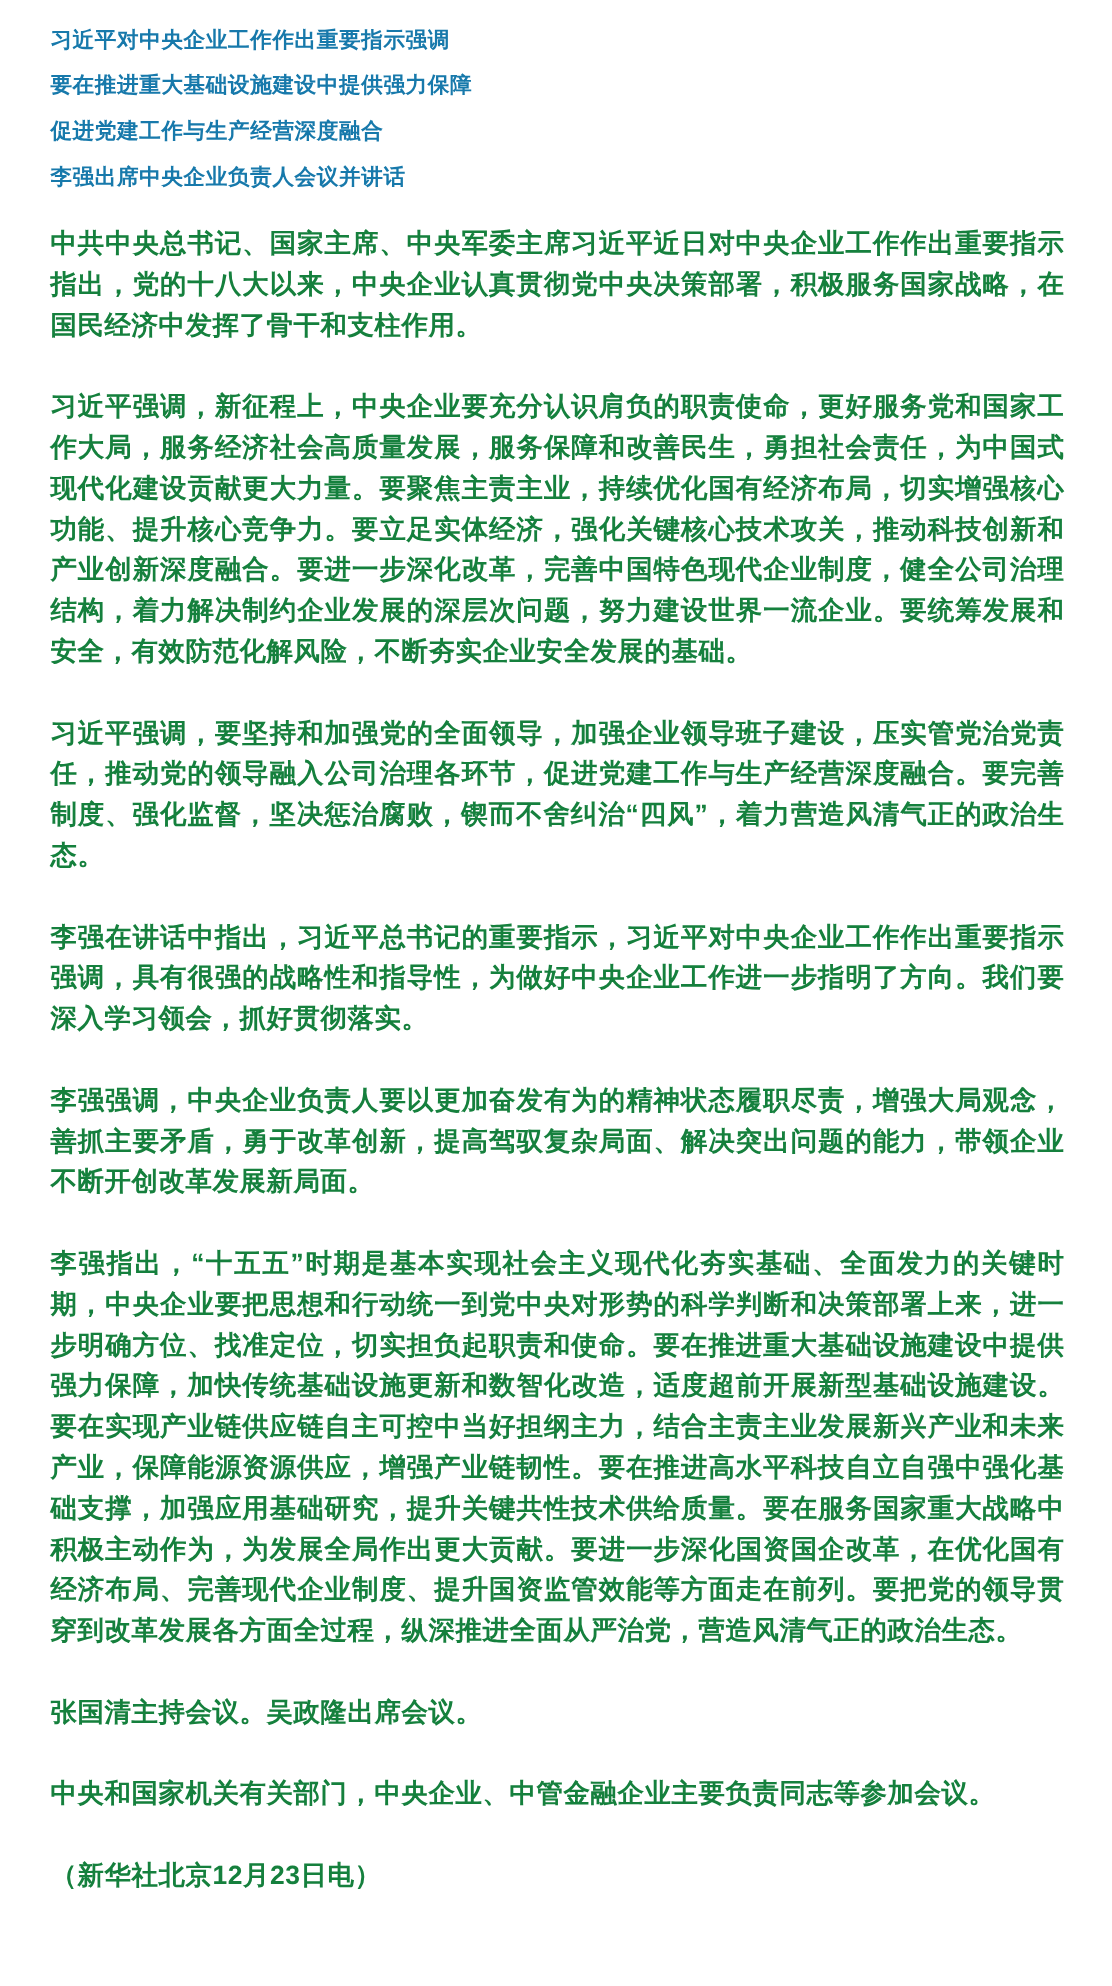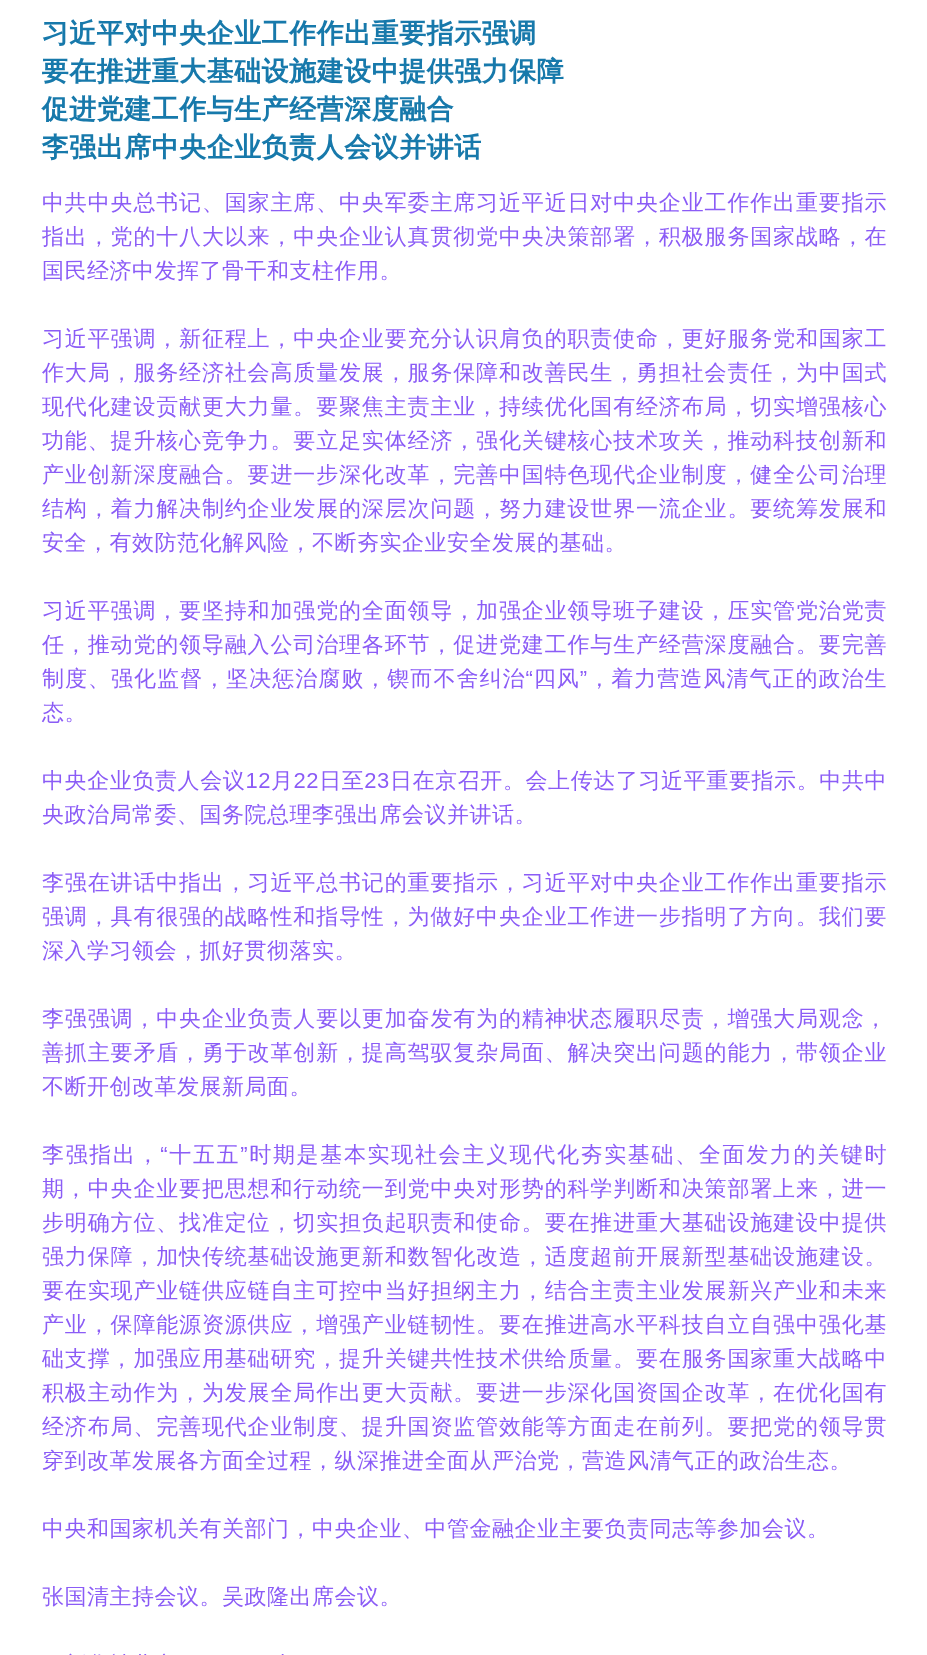--- a/index.html
+++ b/index.html
@@ -15,29 +15,29 @@
   .article {
     box-sizing: border-box;
     width: 927px;
     padding: 14px 40px 18px 42px;
   }
   .headline {
     margin: 0 0 20px 0;
   }
   .headline .headline-line {
     color: #1779ab;
-    font-size: 27px;
+    font-size: 18px;
     font-weight: 700;
     line-height: 38px;
     letter-spacing: 0.5px;
   }
   .article-body p {
-    color: #8b5cf6;
+    color: #15803d;
     font-size: 22px;
-    font-weight: 400;
+    font-weight: 700;
     line-height: 34px;
     margin: 0 0 34px 0;
     text-align: justify;
     text-justify: inter-ideograph;
     letter-spacing: 0.5px;
   }
   .article-body p:last-child {
     margin-bottom: 0;
   }
 </style>
@@ -50,22 +50,21 @@
     <div class="headline-line">习近平对中央企业工作作出重要指示强调</div>
     <div class="headline-line">要在推进重大基础设施建设中提供强力保障</div>
     <div class="headline-line">促进党建工作与生产经营深度融合</div>
     <div class="headline-line">李强出席中央企业负责人会议并讲话</div>
   </div>
 
   <div class="article-body">
     <p>中共中央总书记、国家主席、中央军委主席习近平近日对中央企业工作作出重要指示指出，党的十八大以来，中央企业认真贯彻党中央决策部署，积极服务国家战略，在国民经济中发挥了骨干和支柱作用。</p>
     <p>习近平强调，新征程上，中央企业要充分认识肩负的职责使命，更好服务党和国家工作大局，服务经济社会高质量发展，服务保障和改善民生，勇担社会责任，为中国式现代化建设贡献更大力量。要聚焦主责主业，持续优化国有经济布局，切实增强核心功能、提升核心竞争力。要立足实体经济，强化关键核心技术攻关，推动科技创新和产业创新深度融合。要进一步深化改革，完善中国特色现代企业制度，健全公司治理结构，着力解决制约企业发展的深层次问题，努力建设世界一流企业。要统筹发展和安全，有效防范化解风险，不断夯实企业安全发展的基础。</p>
     <p>习近平强调，要坚持和加强党的全面领导，加强企业领导班子建设，压实管党治党责任，推动党的领导融入公司治理各环节，促进党建工作与生产经营深度融合。要完善制度、强化监督，坚决惩治腐败，锲而不舍纠治“四风”，着力营造风清气正的政治生态。</p>
-    <p>中央企业负责人会议12月22日至23日在京召开。会上传达了习近平重要指示。中共中央政治局常委、国务院总理李强出席会议并讲话。</p>
     <p>李强在讲话中指出，习近平总书记的重要指示，习近平对中央企业工作作出重要指示强调，具有很强的战略性和指导性，为做好中央企业工作进一步指明了方向。我们要深入学习领会，抓好贯彻落实。</p>
     <p>李强强调，中央企业负责人要以更加奋发有为的精神状态履职尽责，增强大局观念，善抓主要矛盾，勇于改革创新，提高驾驭复杂局面、解决突出问题的能力，带领企业不断开创改革发展新局面。</p>
     <p>李强指出，“十五五”时期是基本实现社会主义现代化夯实基础、全面发力的关键时期，中央企业要把思想和行动统一到党中央对形势的科学判断和决策部署上来，进一步明确方位、找准定位，切实担负起职责和使命。要在推进重大基础设施建设中提供强力保障，加快传统基础设施更新和数智化改造，适度超前开展新型基础设施建设。要在实现产业链供应链自主可控中当好担纲主力，结合主责主业发展新兴产业和未来产业，保障能源资源供应，增强产业链韧性。要在推进高水平科技自立自强中强化基础支撑，加强应用基础研究，提升关键共性技术供给质量。要在服务国家重大战略中积极主动作为，为发展全局作出更大贡献。要进一步深化国资国企改革，在优化国有经济布局、完善现代企业制度、提升国资监管效能等方面走在前列。要把党的领导贯穿到改革发展各方面全过程，纵深推进全面从严治党，营造风清气正的政治生态。</p>
+    <p>张国清主持会议。吴政隆出席会议。</p>
     <p>中央和国家机关有关部门，中央企业、中管金融企业主要负责同志等参加会议。</p>
-    <p>张国清主持会议。吴政隆出席会议。</p>
     <p>（新华社北京12月23日电）</p>
   </div>
 
 </div>
 
 </body></html>

